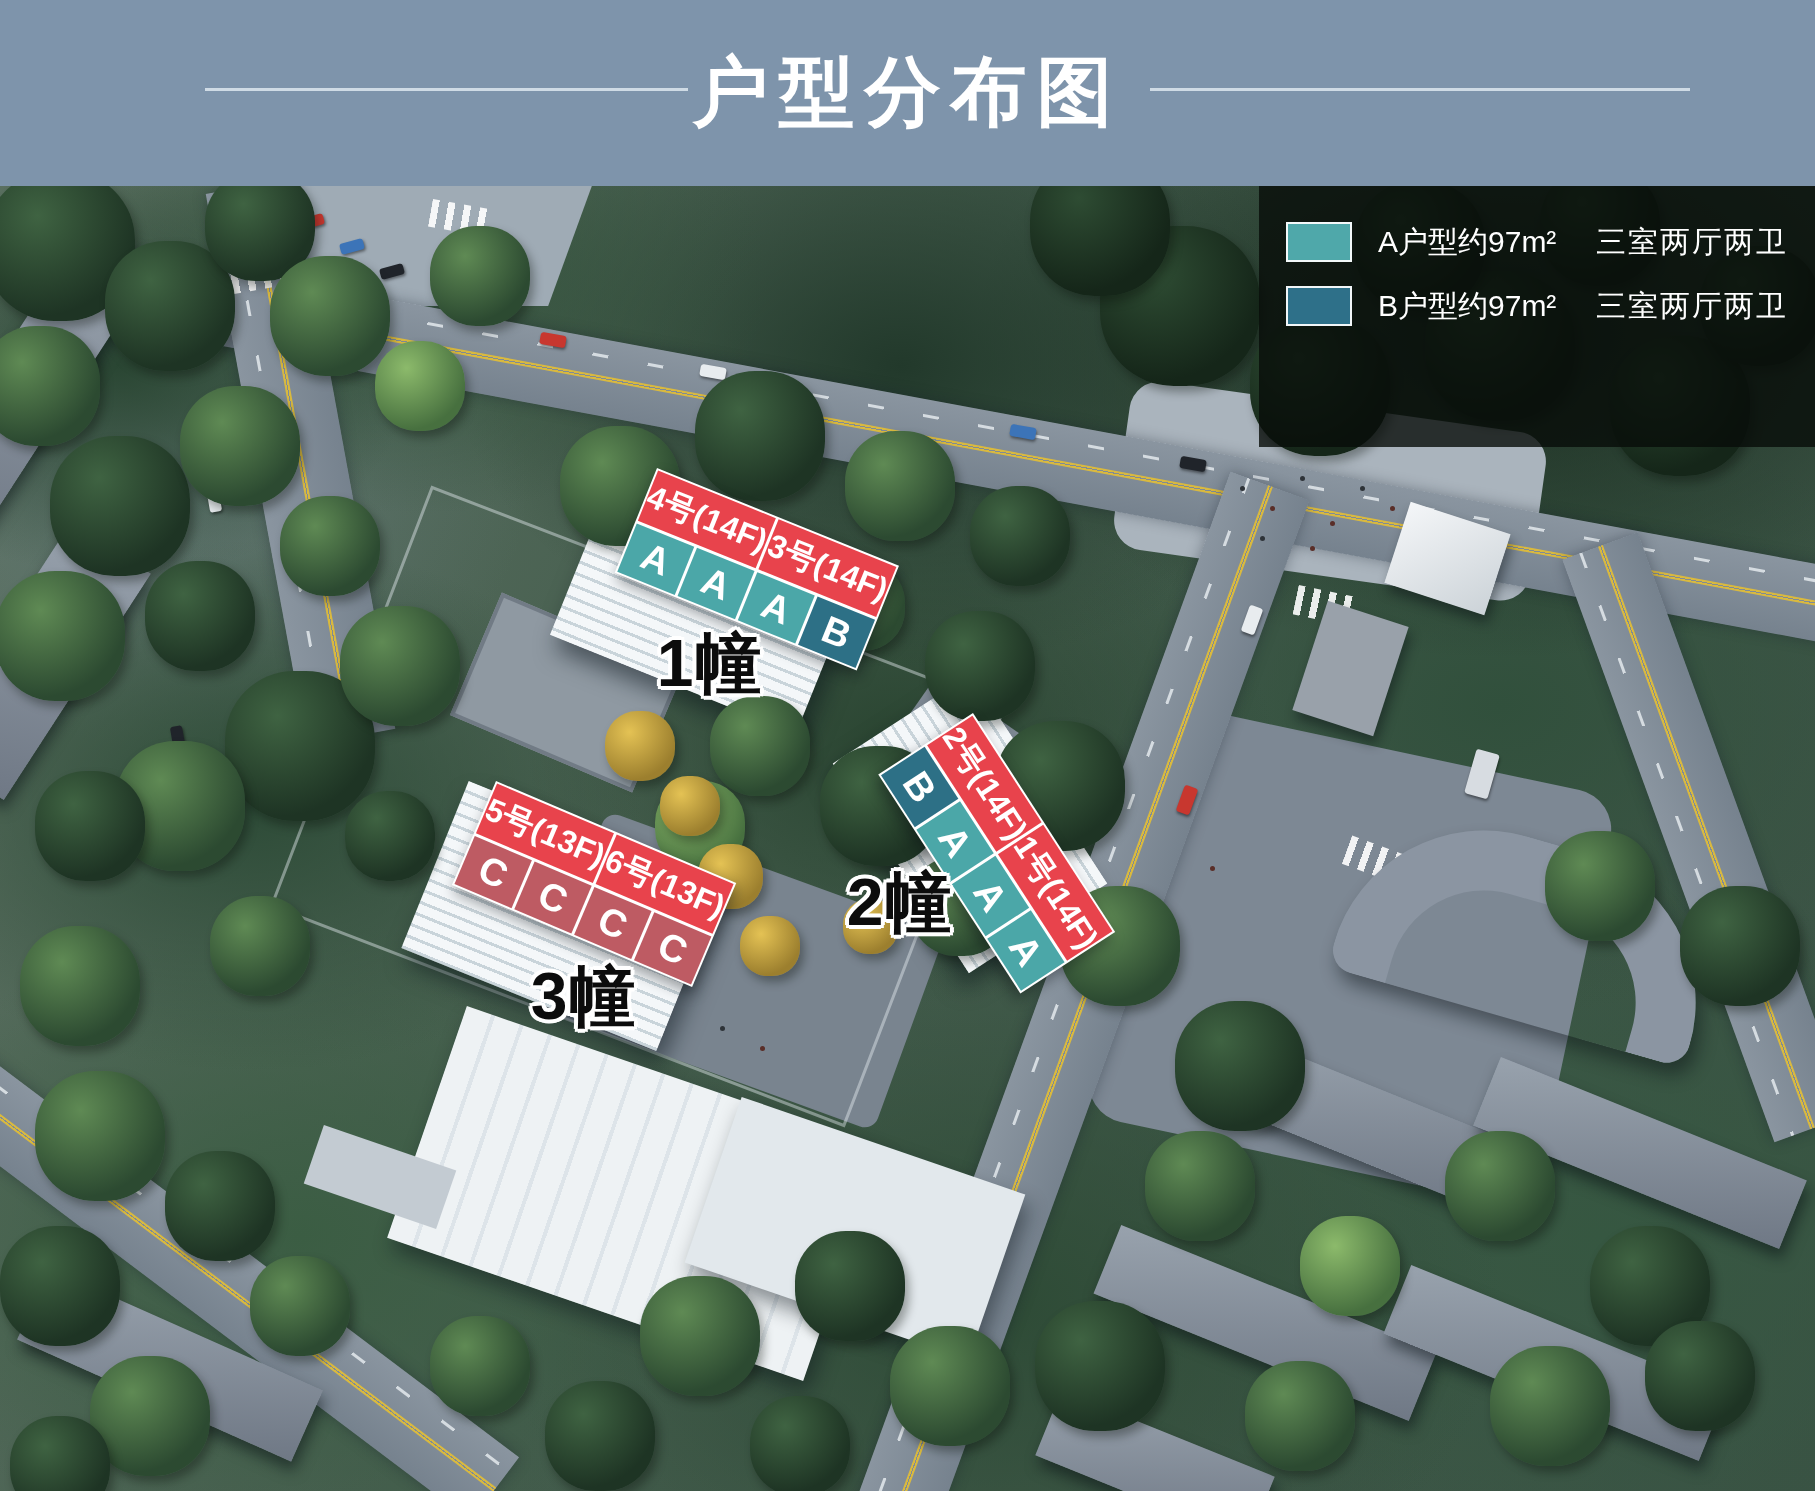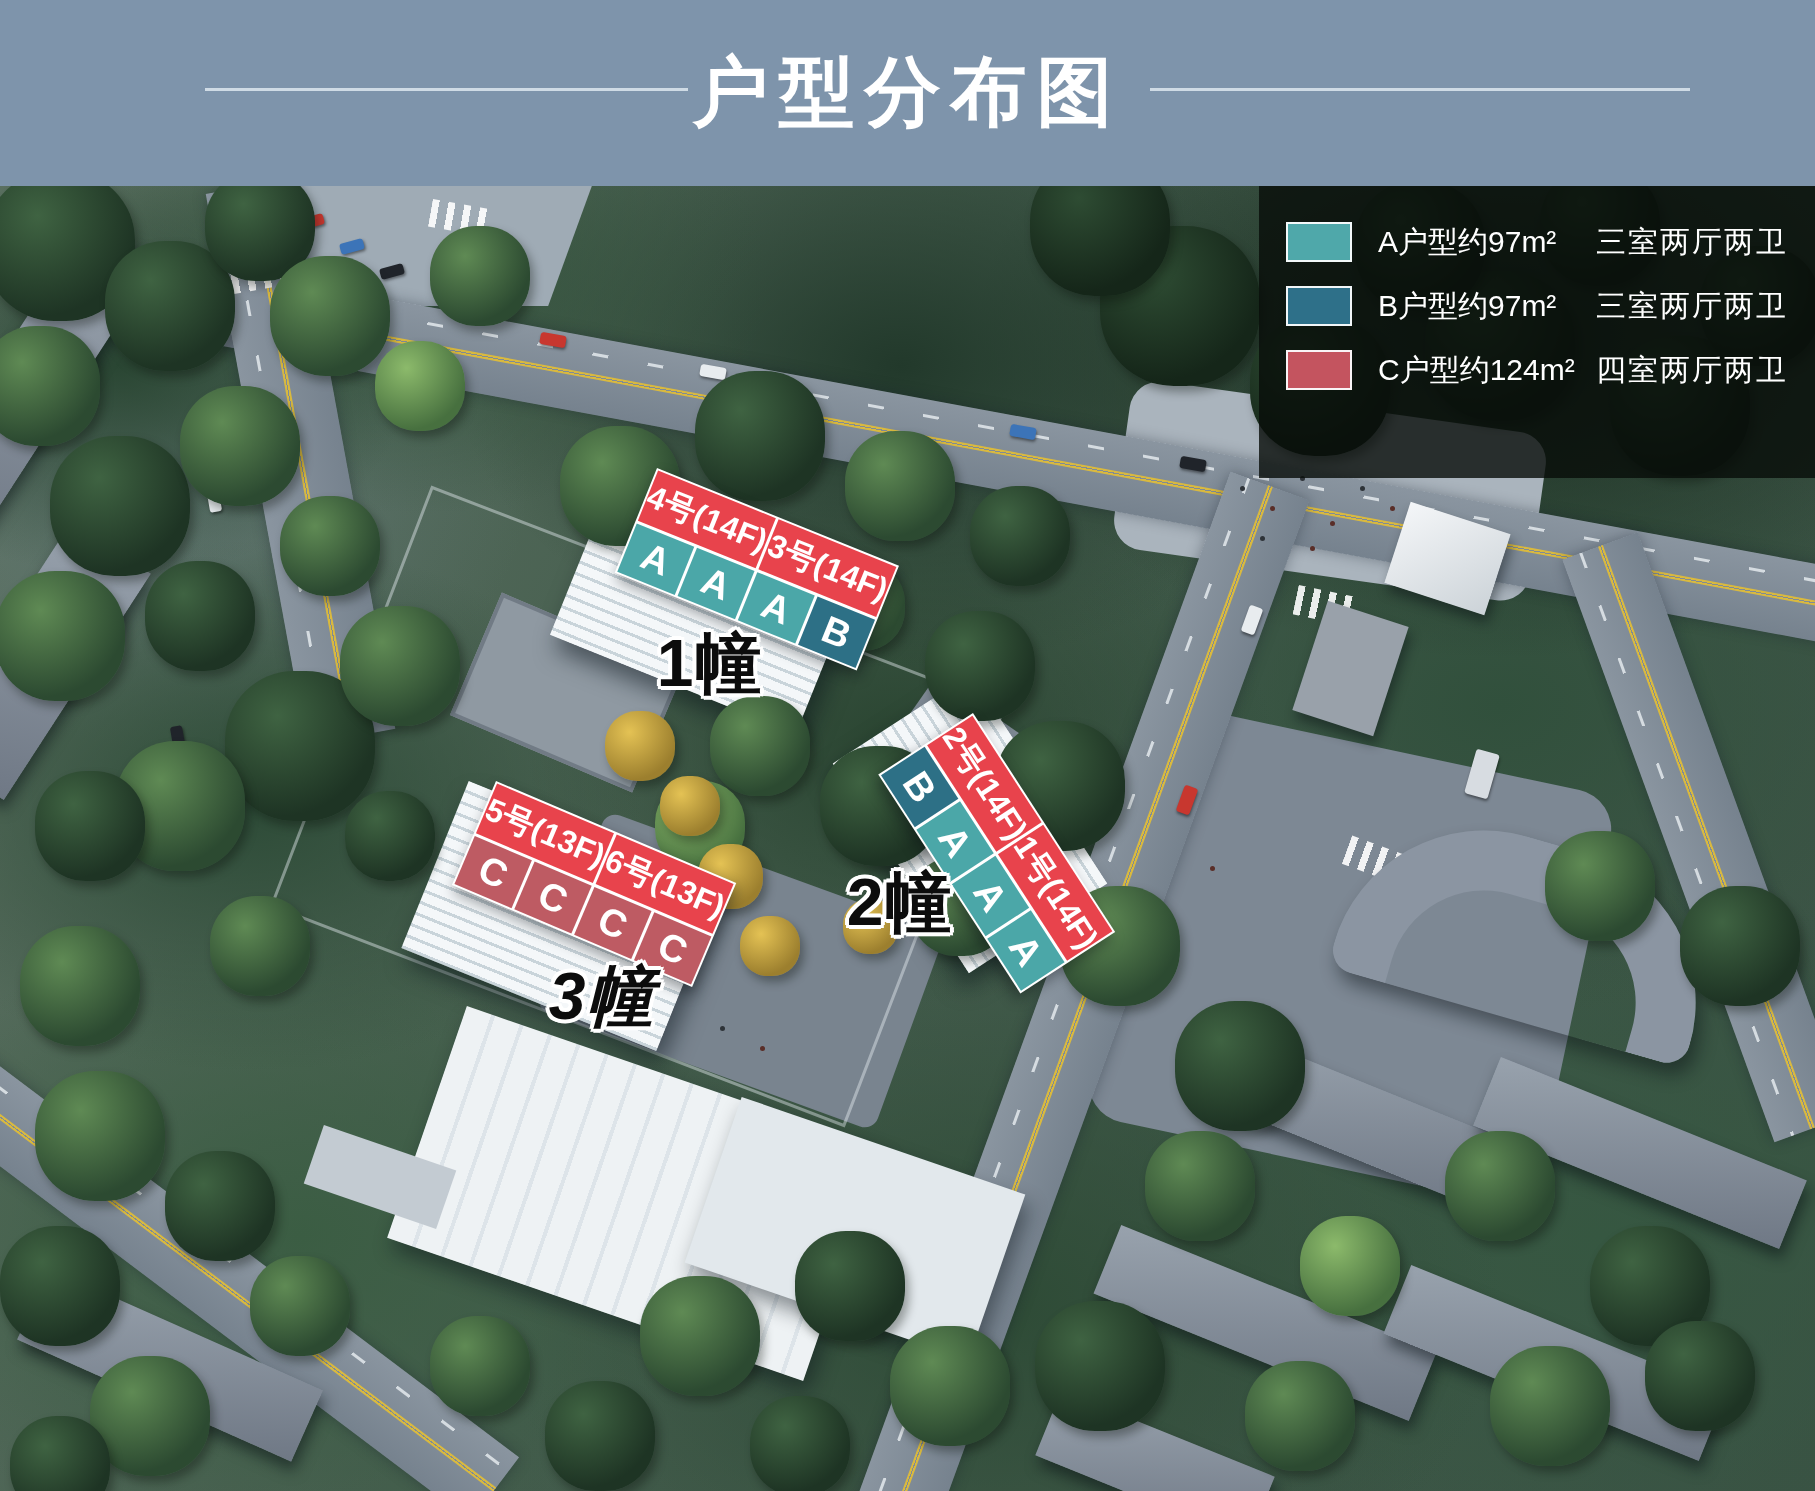--- a/index.html
+++ b/index.html
@@ -70,21 +70,21 @@
   .cells{display:flex;gap:3px;}
   .cell{width:62px;height:52px;display:flex;align-items:center;justify-content:center;color:#fff;font-weight:700;font-size:38px;}
   .cell-a{background:var(--cell-a,#4BA7A8);}
   .cell-b{background:var(--cell-b,#2D7086);}
   .cell-c{background:var(--cell-c,#BE5B63);}
 
   .bname{position:absolute;z-index:31;transform:translate(-50%,-50%);font-size:66px;font-weight:800;color:#0c0c0c;letter-spacing:2px;white-space:nowrap;
      text-shadow:-3px -3px 0 #fff,3px -3px 0 #fff,-3px 3px 0 #fff,3px 3px 0 #fff,0 -4px 0 #fff,0 4px 0 #fff,-4px 0 0 #fff,4px 0 0 #fff;}
 
   
-  .legend{position:absolute;left:1259px;top:0;width:556px;height:292px;z-index:40;
+  .legend{position:absolute;left:1259px;top:0;width:556px;height:261px;z-index:40;
           background:rgba(8,12,9,.8);color:#fff;padding:34px 16px 0 27px;box-sizing:border-box;}
   .lg-row{display:flex;align-items:center;height:44px;margin-bottom:20px;}
   .lg-sw{width:62px;height:36px;border:2px solid rgba(252,253,254,.95);margin-right:26px;flex:none;}
   .sw-a{background:var(--type-a,#4FA8AA);}
   .sw-b{background:var(--type-b,#2E7089);}
   .sw-c{background:var(--type-c,#C4545F);}
   .lg-label{width:218px;font-size:30px;white-space:nowrap;}
   .lg-desc{font-size:30px;letter-spacing:2px;white-space:nowrap;}
   .lg-note{margin-left:92px;font-size:23px;color:#f2f4f4;white-space:nowrap;}
 </style>
@@ -168,37 +168,32 @@
       <div class="cells">
         <div class="cell cell-c">C</div>
         <div class="cell cell-c">C</div>
         <div class="cell cell-c">C</div>
         <div class="cell cell-c">C</div>
       </div>
     </div>
 
     <div class="bname" style="left:710px;top:478px;">1幢</div>
     <div class="bname" style="left:900px;top:717px;">2幢</div>
-    <div class="bname" style="left:602px;top:811px;font-style:italic;">3幢</div>
+    <div class="bname" style="left:584px;top:811px;">3幢</div>
 
     <div class="legend">
       <div class="lg-row">
         <div class="lg-sw sw-a"></div>
         <div class="lg-label">A户型约97m²</div>
         <div class="lg-desc">三室两厅两卫</div>
       </div>
       <div class="lg-row">
         <div class="lg-sw sw-b"></div>
         <div class="lg-label">B户型约97m²</div>
         <div class="lg-desc">三室两厅两卫</div>
-      </div>
-      <div class="lg-row">
-        <div class="lg-sw sw-c"></div>
-        <div class="lg-label">C户型约124m²</div>
-        <div class="lg-desc">四室两厅两卫</div>
       </div>
     </div>
   <div class="tree t-d" style="left: -15px; top: -15px; width: 150px; height: 150px;"></div>
       <div class="tree t-d" style="left: 105px; top: 55px; width: 130px; height: 130px;"></div>
       <div class="tree t-m" style="left: -20px; top: 140px; width: 120px; height: 120px;"></div>
       <div class="tree t-d" style="left: 205px; top: -15px; width: 110px; height: 110px;"></div>
       <div class="tree t-m" style="left: 270px; top: 70px; width: 120px; height: 120px;"></div>
       <div class="tree t-d" style="left: 50px; top: 250px; width: 140px; height: 140px;"></div>
       <div class="tree t-m" style="left: 180px; top: 200px; width: 120px; height: 120px;"></div>
       <div class="tree t-m" style="left: -5px; top: 385px; width: 130px; height: 130px;"></div>

